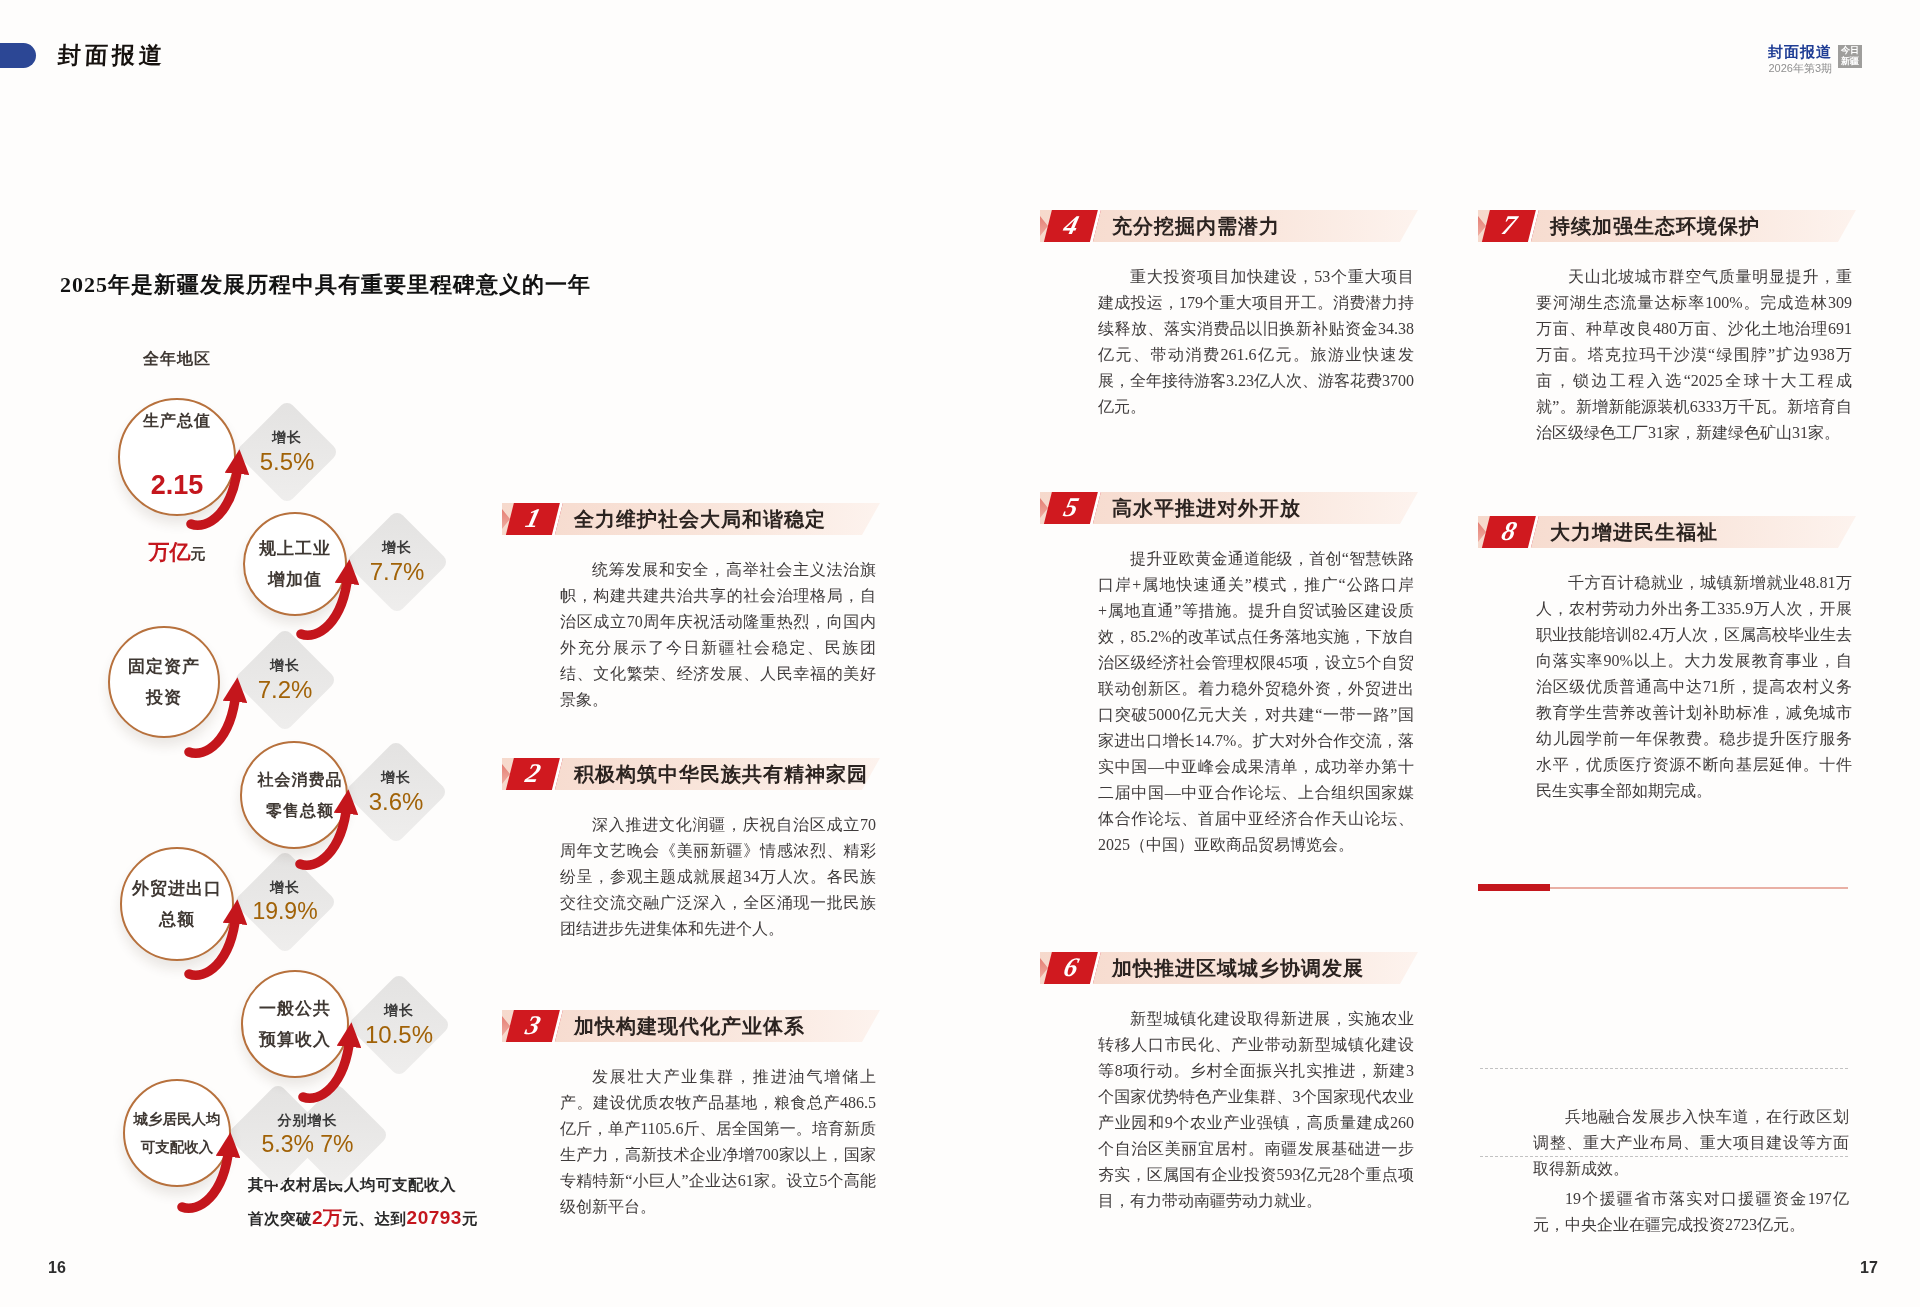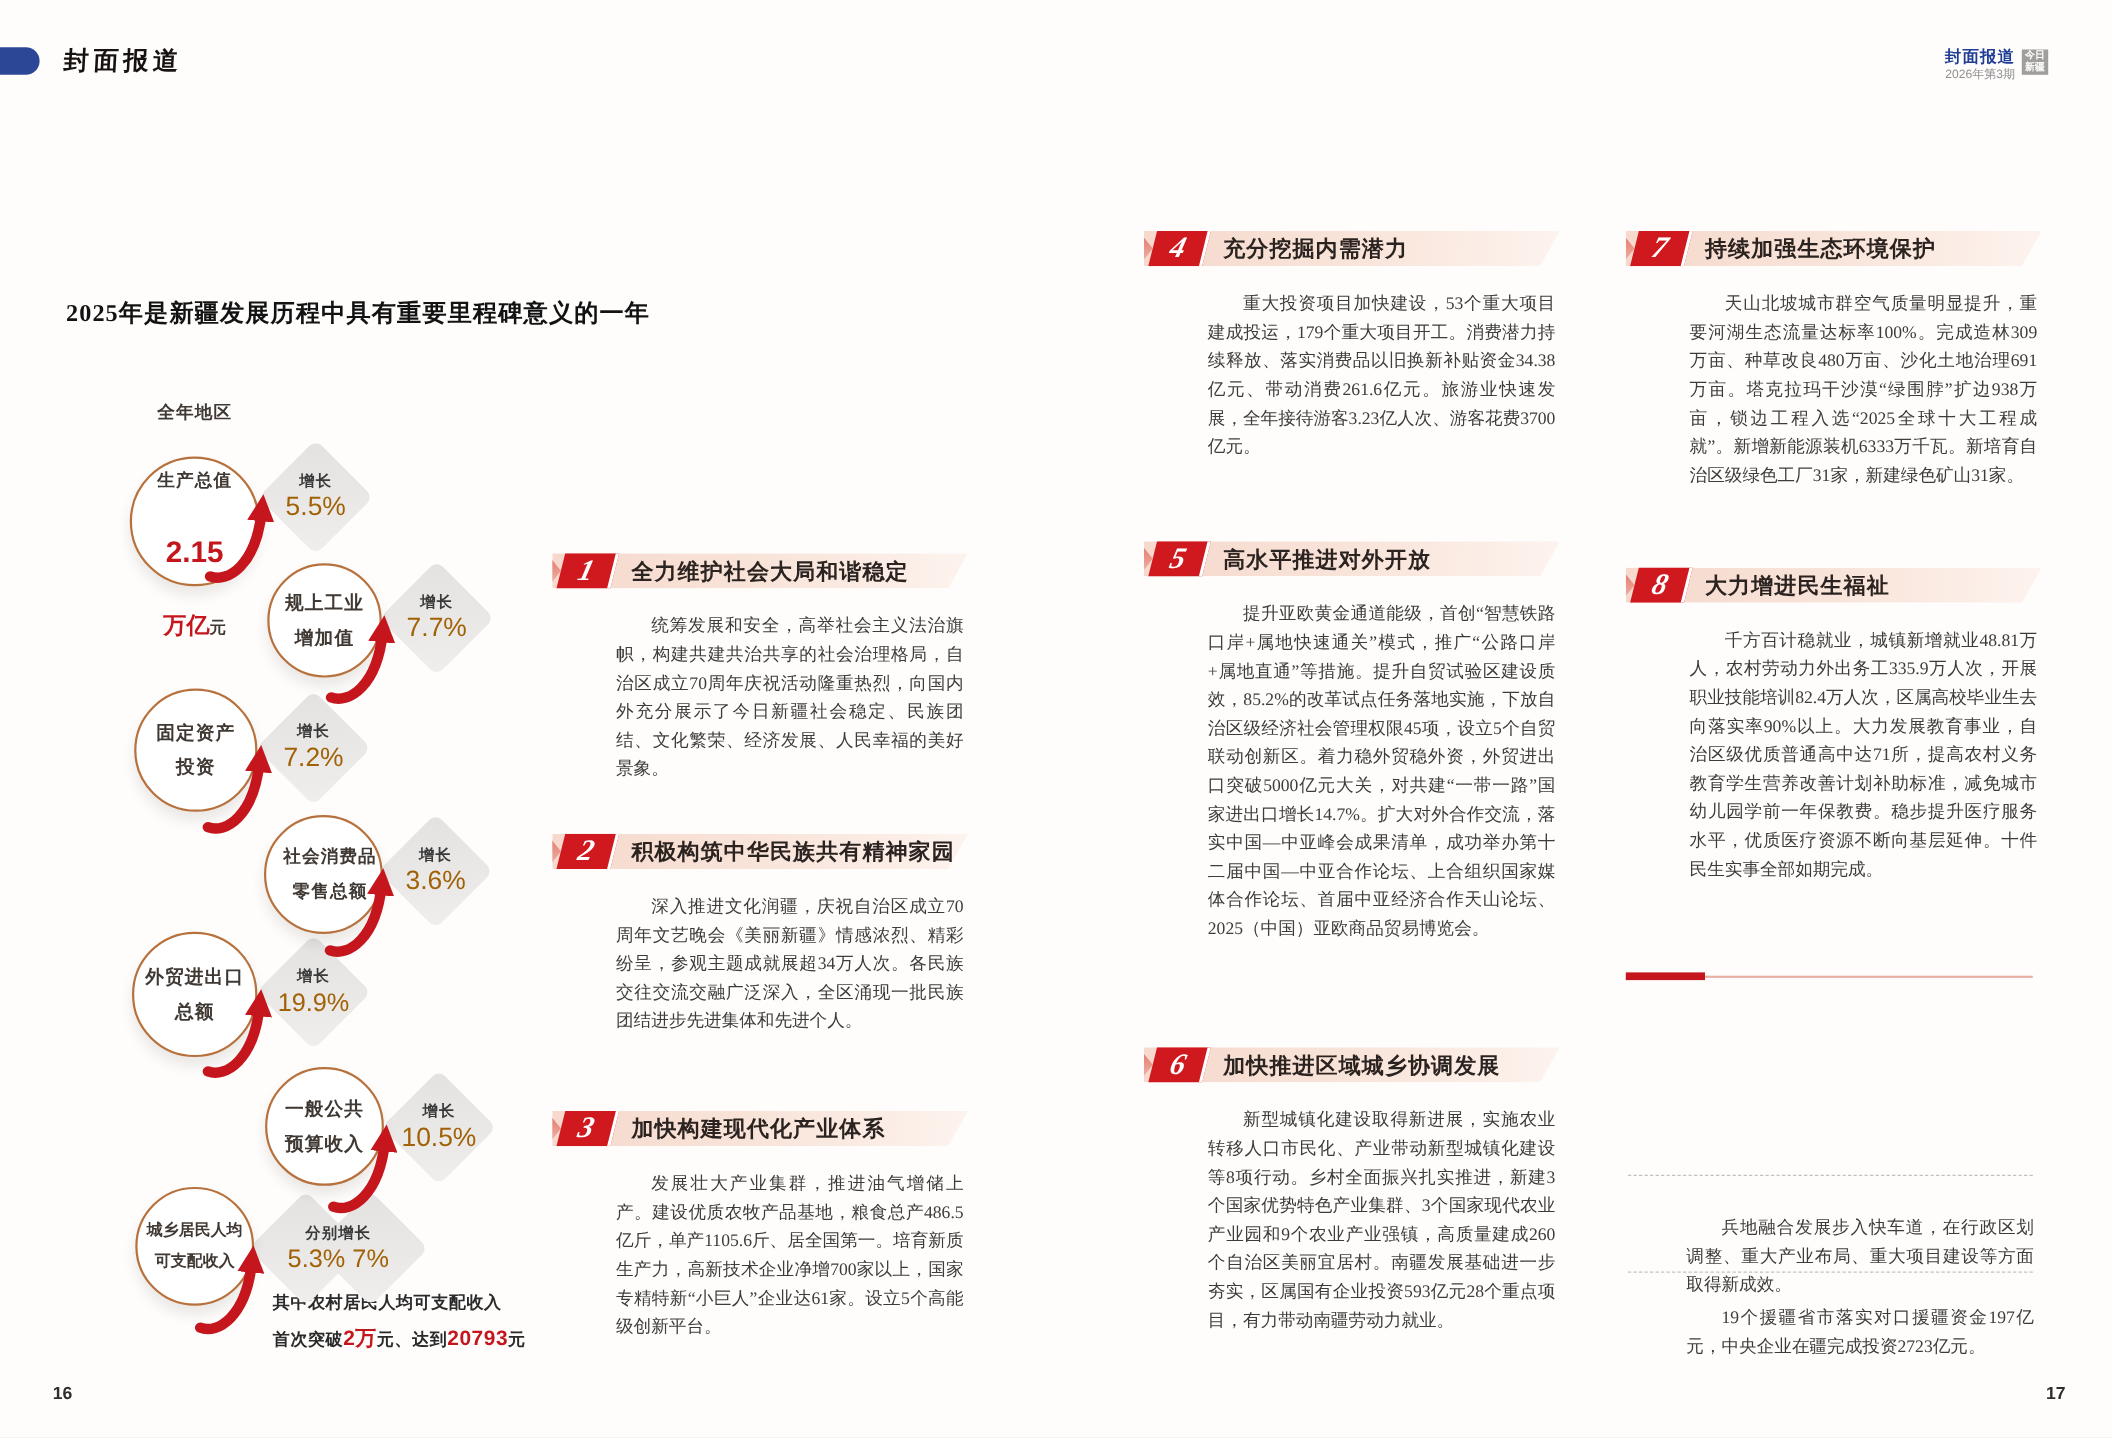--- a/index.html
+++ b/index.html
@@ -18,24 +18,24 @@
 
   
   .page-title{position:absolute;left:60px;top:270px;font-family:"Liberation Serif",serif;font-weight:bold;
               font-size:22px;color:#121212;letter-spacing:1px;}
 
   
   .circle{position:absolute;background:#fff;border:2px solid #b7713d;border-radius:50%;
           box-shadow:0 8px 12px rgba(60,40,20,.10);display:flex;flex-direction:column;
           align-items:center;justify-content:center;text-align:center;z-index:2;}
   .clabel{font-size:17px;line-height:31px;color:#3f3833;font-weight:600;letter-spacing:1px;}
-  .c1{left:118px;top:415px;width:114px;height:114px;gap:39px;}
+  .c1{left:118px;top:398px;width:114px;height:114px;gap:39px;}
   .c1 .clabel{font-size:16px;line-height:23px;}
   .c2{left:243px;top:512px;width:100px;height:100px;}
-  .c3{left:122px;top:626px;width:108px;height:108px;font-family:Liberation Serif, serif;}
+  .c3{left:108px;top:626px;width:108px;height:108px;font-family:Liberation Serif, serif;}
   .c4{left:240px;top:741px;width:104px;height:104px;}
   .c4 .clabel{font-size:16px;margin-left:12px;}
   .c5{left:120px;top:847px;width:110px;height:110px;}
   .c6{left:241px;top:970px;width:104px;height:104px;}
   .c7{left:123px;top:1079px;width:104px;height:104px;}
   .c7 .clabel{font-size:14.5px;line-height:28px;letter-spacing:0;}
   .cvalue{font-size:27px;font-weight:bold;color:#c4161d;line-height:29px;font-family:"Liberation Sans",sans-serif;}
   .cunit{line-height:26px;text-align:right;}
   .cunit .mid-red{font-size:21px;font-weight:bold;color:#c4161d;}
   .cunit .unit-dark{font-size:15px;color:#3f3833;font-weight:600;}

